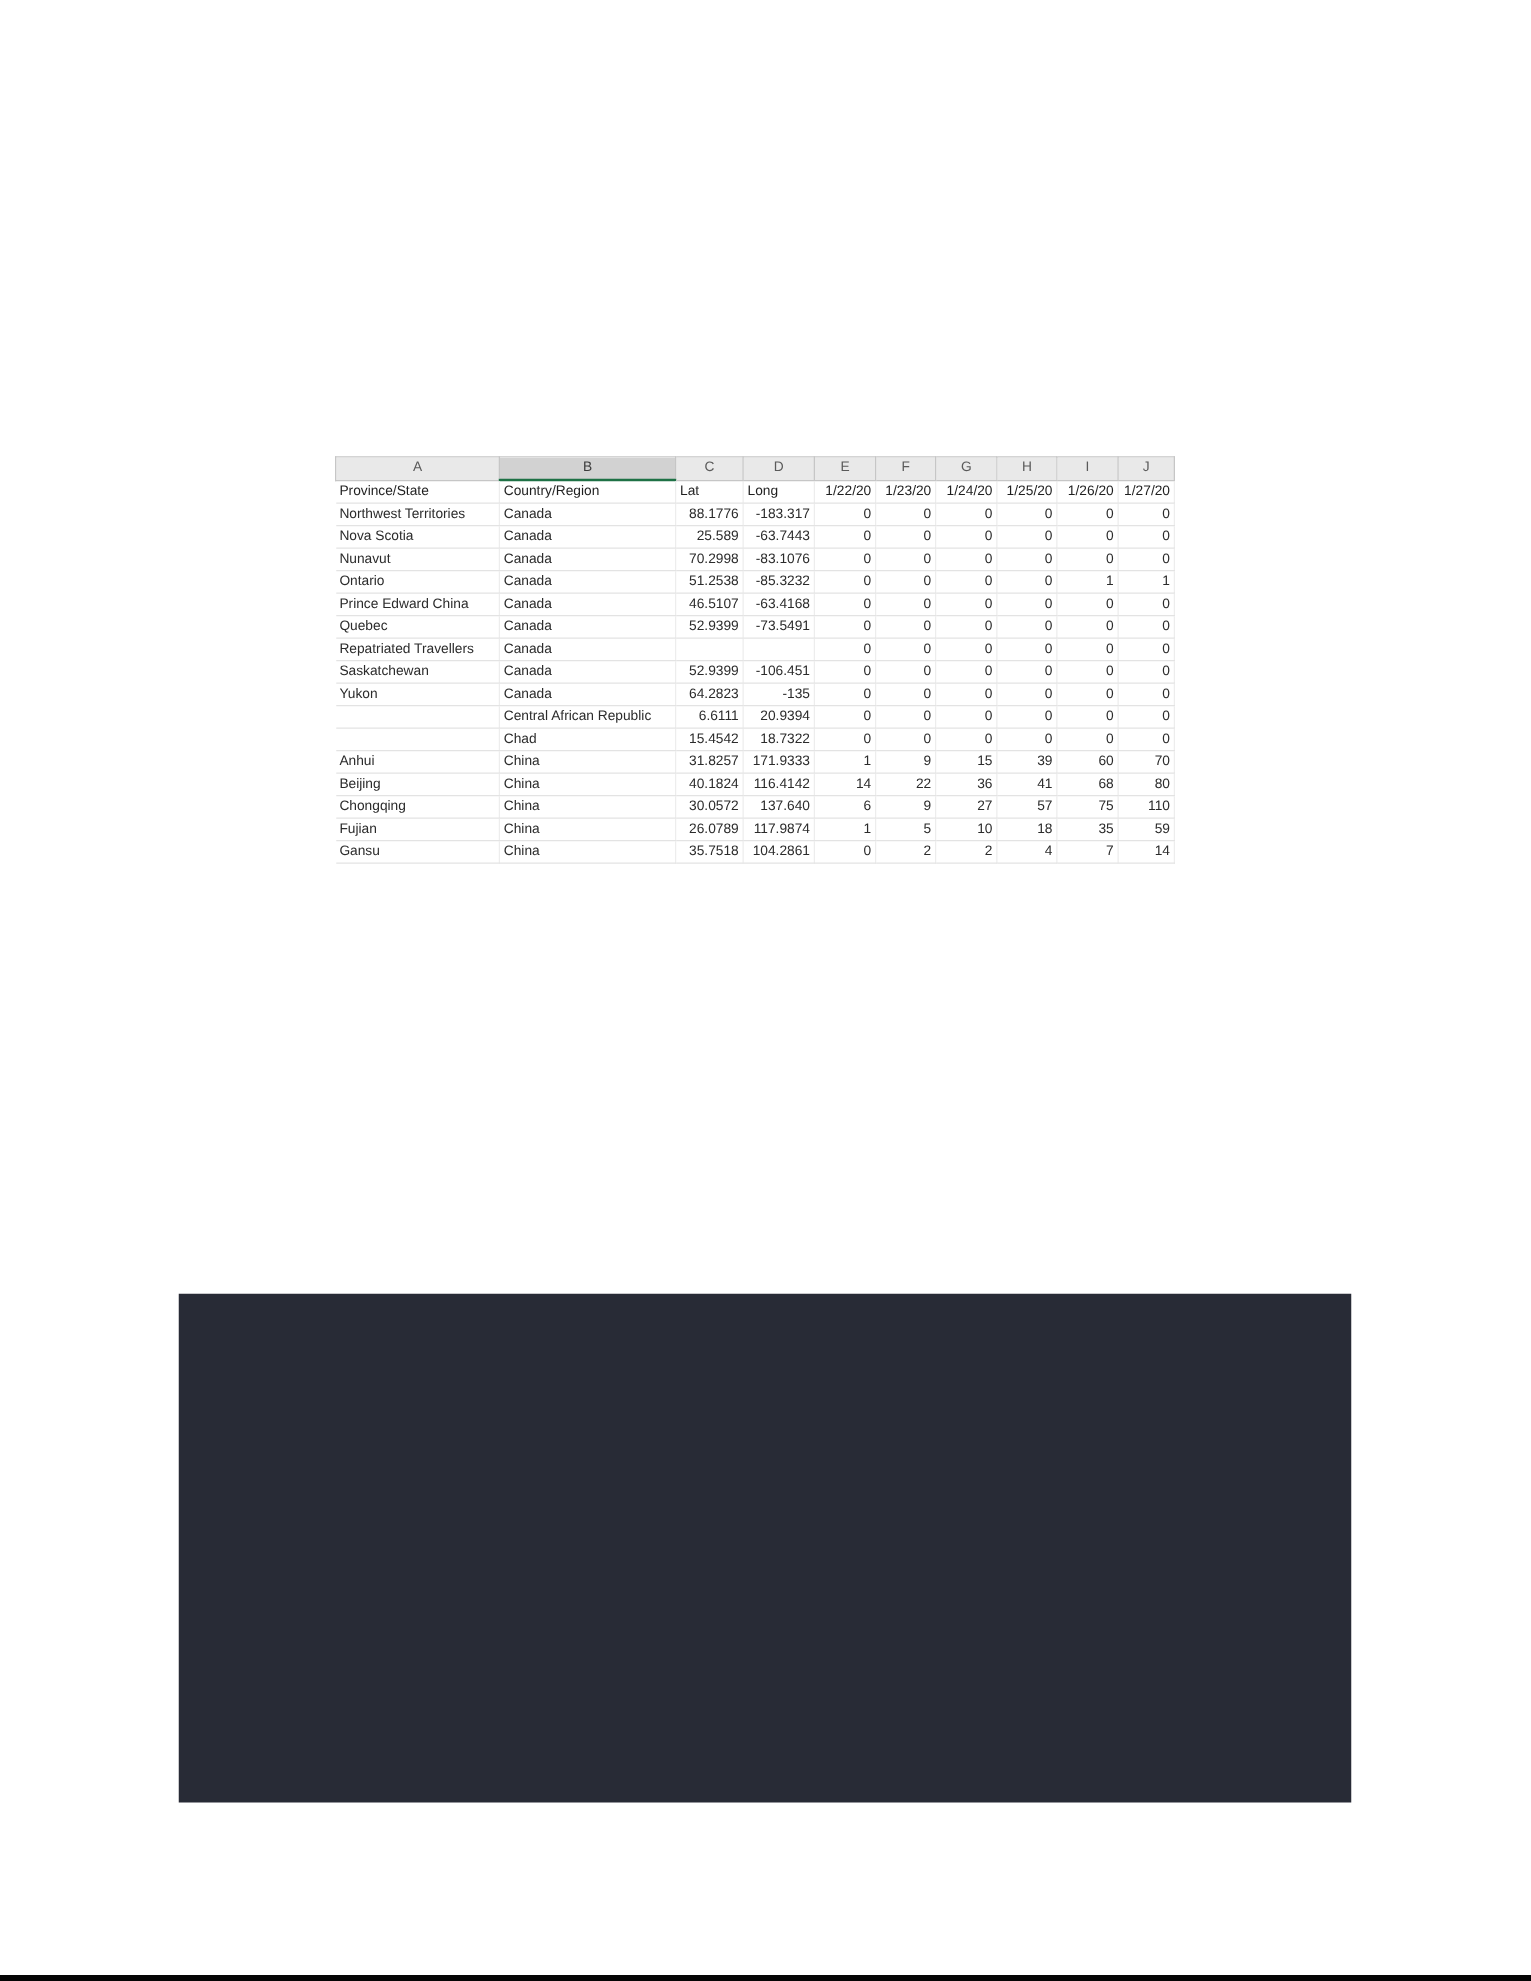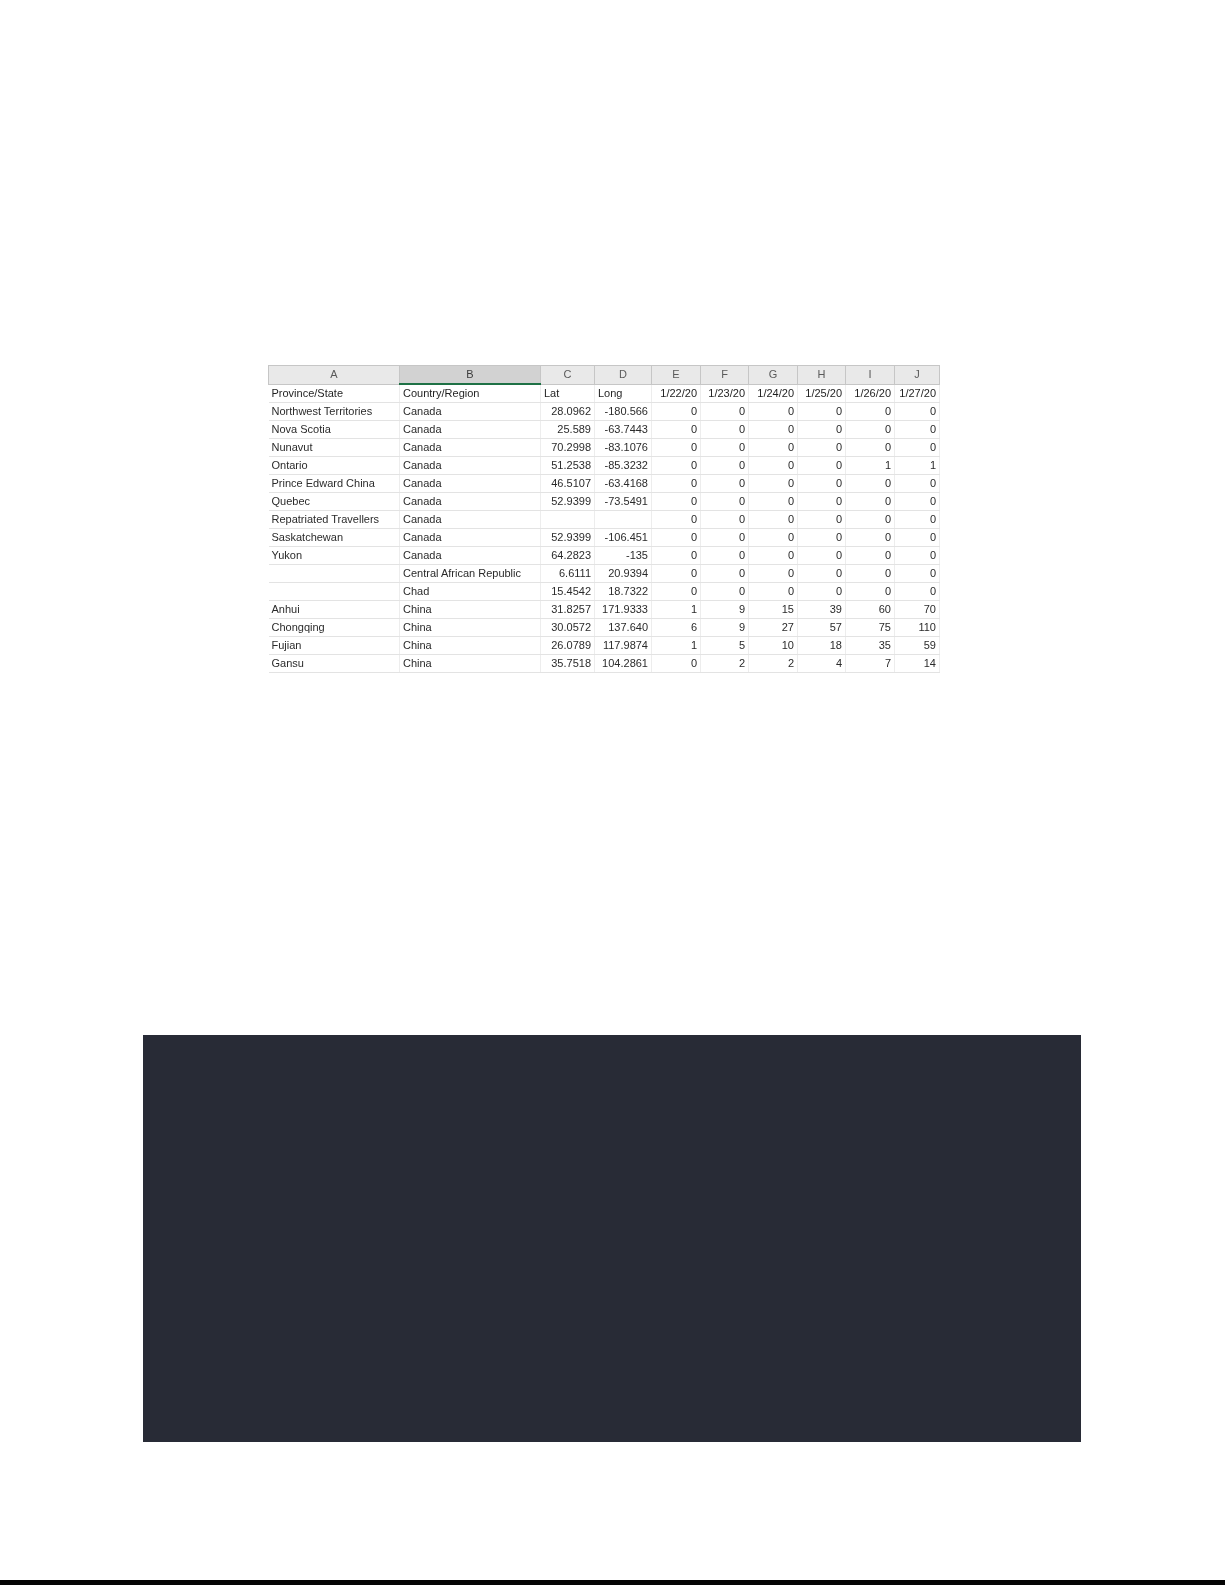--- a/index.html
+++ b/index.html
@@ -114,22 +114,22 @@
             <td class="num">1/22/20</td>
             <td class="num">1/23/20</td>
             <td class="num">1/24/20</td>
             <td class="num">1/25/20</td>
             <td class="num">1/26/20</td>
             <td class="num">1/27/20</td>
           </tr>
           <tr>
             <td>Northwest Territories</td>
             <td>Canada</td>
-            <td class="num">28.0962</td>
-            <td class="num">-180.566</td>
+            <td class="num">88.1776</td>
+            <td class="num">-183.317</td>
             <td class="num">0</td>
             <td class="num">0</td>
             <td class="num">0</td>
             <td class="num">0</td>
             <td class="num">0</td>
             <td class="num">0</td>
           </tr>
           <tr>
             <td>Nova Scotia</td>
             <td>Canada</td>
@@ -256,20 +256,32 @@
             <td class="num">31.8257</td>
             <td class="num">171.9333</td>
             <td class="num">1</td>
             <td class="num">9</td>
             <td class="num">15</td>
             <td class="num">39</td>
             <td class="num">60</td>
             <td class="num">70</td>
           </tr>
           <tr>
+            <td>Beijing</td>
+            <td>China</td>
+            <td class="num">40.1824</td>
+            <td class="num">116.4142</td>
+            <td class="num">14</td>
+            <td class="num">22</td>
+            <td class="num">36</td>
+            <td class="num">41</td>
+            <td class="num">68</td>
+            <td class="num">80</td>
+          </tr>
+          <tr>
             <td>Chongqing</td>
             <td>China</td>
             <td class="num">30.0572</td>
             <td class="num">137.640</td>
             <td class="num">6</td>
             <td class="num">9</td>
             <td class="num">27</td>
             <td class="num">57</td>
             <td class="num">75</td>
             <td class="num">110</td>

